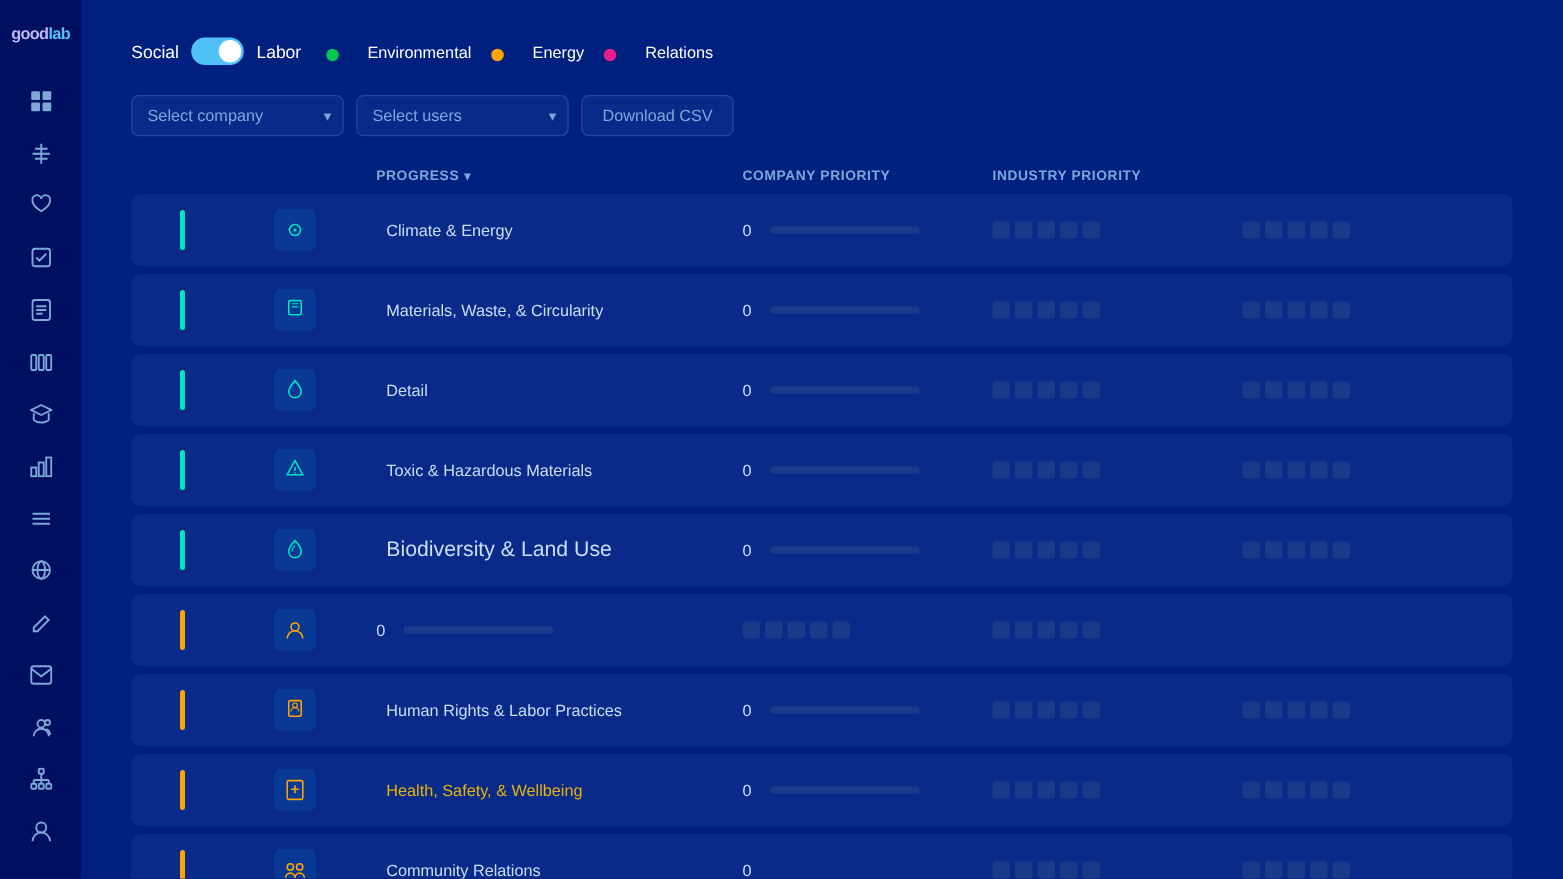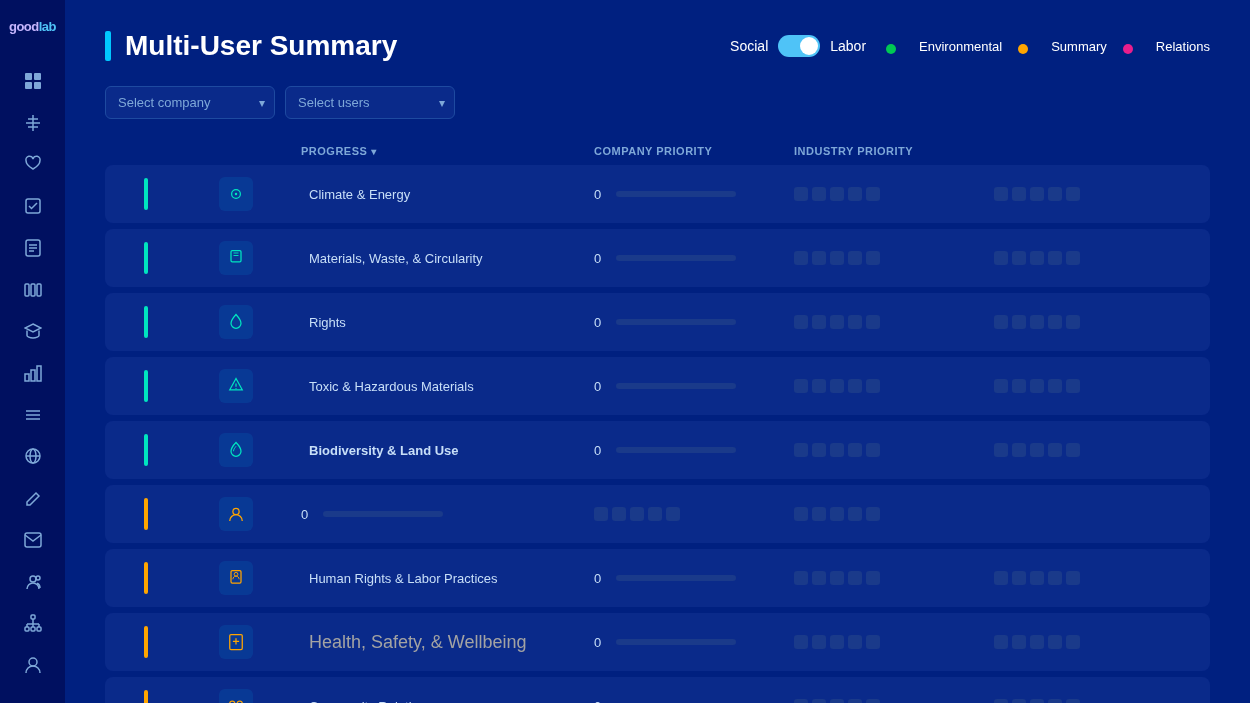--- a/index.html
+++ b/index.html
@@ -306,38 +306,34 @@
     <svg width="18" height="18" viewBox="0 0 18 18" fill="none" stroke="currentColor" stroke-width="1.5">
         <circle cx="9" cy="6" r="4"></circle>
         <path d="M2 17c0-3.9 3.1-7 7-7s7 3.1 7 7"></path>
       </svg>
   </div>
 </nav>
 
 <main class="main">
 
   <div class="header">
-    <div style="display:flex;align-items:center;gap:10px">
-      <div class="page-title-accent"></div>
-      <h1 class="page-title">Multi-User Summary</h1>
-    </div>
     <div class="header-right">
       <div class="toggle-group">
         <span>Social</span>
         <div class="toggle-switch"></div>
         <span>Labor</span>
       </div>
       <div class="legend">
         <div class="legend-item">
           <div class="legend-dot" style="background:#00c853"></div>
           <span>Environmental</span>
         </div>
         <div class="legend-item">
           <div class="legend-dot" style="background:#ffa500"></div>
-          <span>Summary</span>
+          <span>Energy</span>
         </div>
         <div class="legend-item">
           <div class="legend-dot" style="background:#e91e8c"></div>
           <span>Relations</span>
         </div>
       </div>
     </div>
   </div>
 
   <div class="controls">
@@ -346,20 +342,21 @@
         <option>Select company</option>
       </select>
       <span class="select-chevron">▾</span>
     </div>
     <div class="select-wrapper">
       <select class="select-box">
         <option>Select users</option>
       </select>
       <span class="select-chevron">▾</span>
     </div>
+    <button class="btn-download">Download CSV</button>
   </div>
 
   <div class="table-container">
 
     <div class="table-header" style="grid-template-columns: 50px 130px 1fr 200px 200px 200px;">
       <div></div>
       <div></div>
       <div class="col-progress">
         <span>PROGRESS</span>
         <span class="sort-icon">▾</span>
@@ -442,21 +439,21 @@
           <div style="display: flex; align-items: center; justify-content: center;">
             <div style="width: 4px; height: 32px; border-radius: 2px; background: rgb(0, 229, 192);"></div>
           </div>
           <div style="display: flex; align-items: center; justify-content: center;">
             <div style="width: 34px; height: 34px; border-radius: 6px; background: rgba(0, 200, 255, 0.1); display: flex; align-items: center; justify-content: center; color: rgb(0, 229, 192);">
               <svg viewBox="0 0 32 32" width="20" height="20" fill="none">
                 <path d="M16 4C16 4 8 13 8 18a8 8 0 0016 0C24 13 16 4 16 4z" fill="none" stroke="currentColor" stroke-width="2"></path>
               </svg>
             </div>
           </div>
-          <div style="font-size: 13px; color: rgb(200, 223, 248); padding-left: 8px;">Rights</div>
+          <div style="font-size: 13px; color: rgb(200, 223, 248); padding-left: 8px;">Detail</div>
           <div style="display: flex; align-items: center; gap: 10px;">
             <span style="font-size: 13px; color: rgb(200, 223, 248); min-width: 12px;">0</span>
             <div style="height: 6px; background: rgb(26, 58, 138); border-radius: 3px; flex: 1 1 0%; max-width: 120px;">
               <div style="height: 100%; background: rgb(79, 195, 247); border-radius: 3px; width: 0%;"></div>
             </div>
           </div>
           <div style="display: flex; gap: 4px; align-items: center;">
             <div style="width: 14px; height: 14px; border-radius: 3px; background: rgb(26, 58, 138);"></div>
             <div style="width: 14px; height: 14px; border-radius: 3px; background: rgb(26, 58, 138);"></div>
             <div style="width: 14px; height: 14px; border-radius: 3px; background: rgb(26, 58, 138);"></div>
@@ -511,21 +508,21 @@
             <div style="width: 4px; height: 32px; border-radius: 2px; background: rgb(0, 229, 192);"></div>
           </div>
           <div style="display: flex; align-items: center; justify-content: center;">
             <div style="width: 34px; height: 34px; border-radius: 6px; background: rgba(0, 200, 255, 0.1); display: flex; align-items: center; justify-content: center; color: rgb(0, 229, 192);">
               <svg viewBox="0 0 32 32" width="20" height="20" fill="none">
                 <path d="M16 4c0 0-8 8-8 14 0 4.4 3.6 8 8 8s8-3.6 8-8c0-6-8-14-8-14z" fill="none" stroke="currentColor" stroke-width="2"></path>
                 <path d="M16 10c-2 3-4 5-4 8" stroke="currentColor" stroke-width="1.5"></path>
               </svg>
             </div>
           </div>
-          <div style="font-size: 13px; color: rgb(200, 223, 248); padding-left: 8px; font-weight: bold;">Biodiversity &amp; Land Use</div>
+          <div style="font-size: 17px; color: rgb(200, 223, 248); padding-left: 8px;">Biodiversity &amp; Land Use</div>
           <div style="display: flex; align-items: center; gap: 10px;">
             <span style="font-size: 13px; color: rgb(200, 223, 248); min-width: 12px;">0</span>
             <div style="height: 6px; background: rgb(26, 58, 138); border-radius: 3px; flex: 1 1 0%; max-width: 120px;">
               <div style="height: 100%; background: rgb(79, 195, 247); border-radius: 3px; width: 0%;"></div>
             </div>
           </div>
           <div style="display: flex; gap: 4px; align-items: center;">
             <div style="width: 14px; height: 14px; border-radius: 3px; background: rgb(26, 58, 138);"></div>
             <div style="width: 14px; height: 14px; border-radius: 3px; background: rgb(26, 58, 138);"></div>
             <div style="width: 14px; height: 14px; border-radius: 3px; background: rgb(26, 58, 138);"></div>
@@ -614,21 +611,21 @@
           </div>
           <div style="display: flex; align-items: center; justify-content: center;">
             <div style="width: 34px; height: 34px; border-radius: 6px; background: rgba(0, 200, 255, 0.1); display: flex; align-items: center; justify-content: center; color: rgb(255, 165, 0);">
               <svg viewBox="0 0 32 32" width="20" height="20" fill="none">
                 <rect x="6" y="4" width="20" height="24" rx="2" fill="none" stroke="currentColor" stroke-width="2"></rect>
                 <line x1="16" y1="10" x2="16" y2="20" stroke="currentColor" stroke-width="2"></line>
                 <line x1="11" y1="15" x2="21" y2="15" stroke="currentColor" stroke-width="2"></line>
               </svg>
             </div>
           </div>
-          <div style="font-size: 18px; color: #a3a3a3; padding-left: 8px;">Health, Safety, &amp; Wellbeing</div>
+          <div style="font-size: 13px; color: #eab308; padding-left: 8px;">Health, Safety, &amp; Wellbeing</div>
           <div style="display: flex; align-items: center; gap: 10px;">
             <span style="font-size: 13px; color: rgb(200, 223, 248); min-width: 12px;">0</span>
             <div style="height: 6px; background: rgb(26, 58, 138); border-radius: 3px; flex: 1 1 0%; max-width: 120px;">
               <div style="height: 100%; background: rgb(79, 195, 247); border-radius: 3px; width: 0%;"></div>
             </div>
           </div>
           <div style="display: flex; gap: 4px; align-items: center;">
             <div style="width: 14px; height: 14px; border-radius: 3px; background: rgb(26, 58, 138);"></div>
             <div style="width: 14px; height: 14px; border-radius: 3px; background: rgb(26, 58, 138);"></div>
             <div style="width: 14px; height: 14px; border-radius: 3px; background: rgb(26, 58, 138);"></div>

